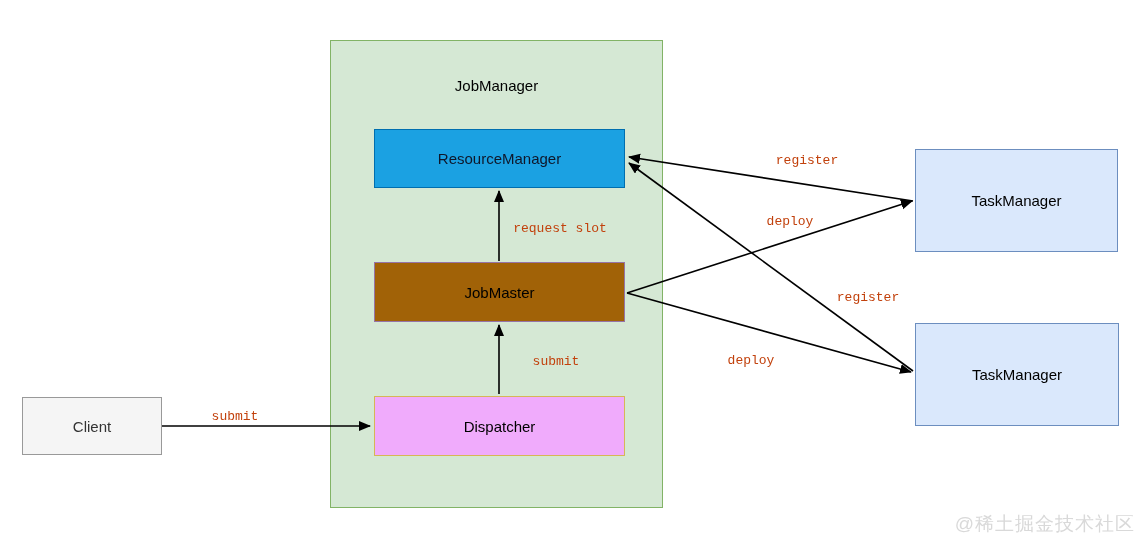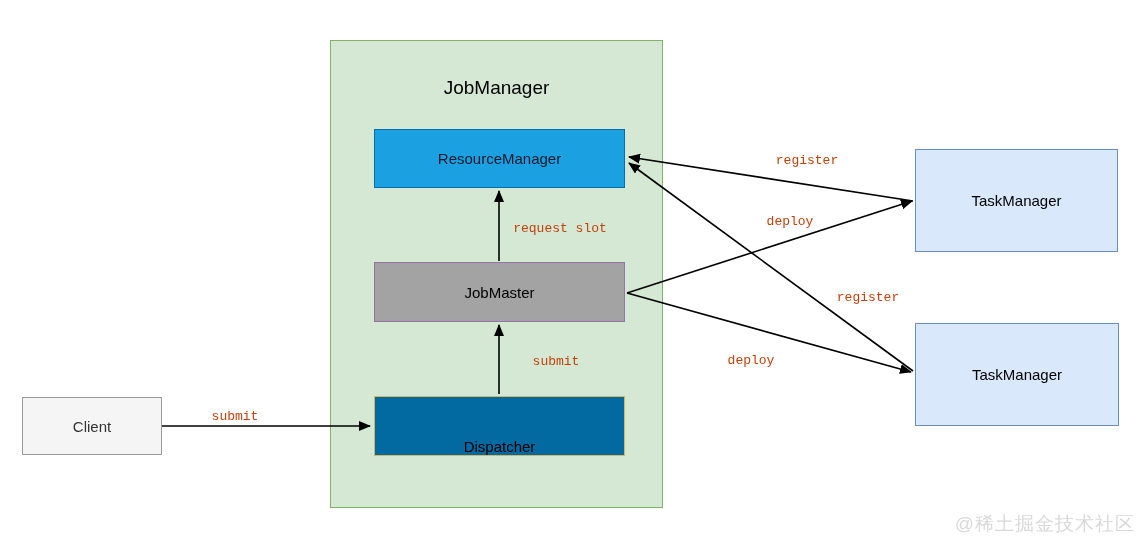--- a/index.html
+++ b/index.html
@@ -24,21 +24,21 @@
     position: absolute;
     left: 330px; top: 40px;
     width: 333px; height: 468px;
     border: 1px solid;
     box-sizing: border-box;
   }
   .group-title {
     position: absolute;
     top: 36px; left: 0; width: 100%;
     text-align: center;
-    font-size: 19px;
+    font-size: 15px;
     color: #000000;
   }
   .node {
     position: absolute;
     display: flex;
     align-items: center;
     justify-content: center;
     border: 1px solid;
     box-sizing: border-box;
     font-size: 15px;
@@ -99,25 +99,25 @@
   </svg>
 
   <div class="node" id="node-client" style="background-color: rgb(245, 245, 245); border-color: rgb(153, 153, 153); color: rgb(51, 51, 51); justify-content: center;">
     <span>Client</span>
   </div>
 
   <div class="node" id="node-resource-manager" style="background-color: rgb(27, 161, 226); border-color: rgb(0, 110, 175); color: #0f172a;">
     <span>ResourceManager</span>
   </div>
 
-  <div class="node" id="node-job-master" style="background-color: #a3a3a3; border-color: rgb(150, 115, 166); color: rgb(0, 0, 0);">
+  <div class="node" id="node-job-master" style="background-color: #a16207; border-color: rgb(150, 115, 166); color: rgb(0, 0, 0);">
     <span>JobMaster</span>
   </div>
 
-  <div class="node" id="node-dispatcher" style="background-color: #0369a1; border-color: rgb(214, 182, 86); color: rgb(0, 0, 0); align-items: flex-end;">
+  <div class="node" id="node-dispatcher" style="background-color: #f0abfc; border-color: rgb(214, 182, 86); color: rgb(0, 0, 0);">
     <span>Dispatcher</span>
   </div>
 
   <div class="node" id="node-task-manager-1" style="background-color: rgb(218, 232, 252); border-color: rgb(108, 142, 191); color: rgb(0, 0, 0);">
     <span>TaskManager</span>
   </div>
 
   <div class="node" id="node-task-manager-2" style="background-color: rgb(218, 232, 252); border-color: rgb(108, 142, 191); color: rgb(0, 0, 0);">
     <span>TaskManager</span>
   </div>

